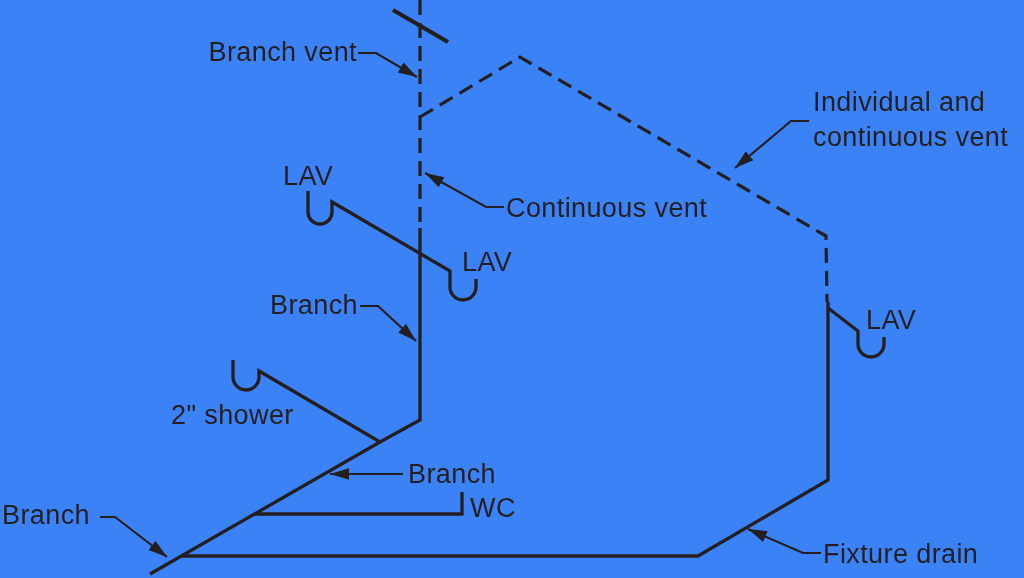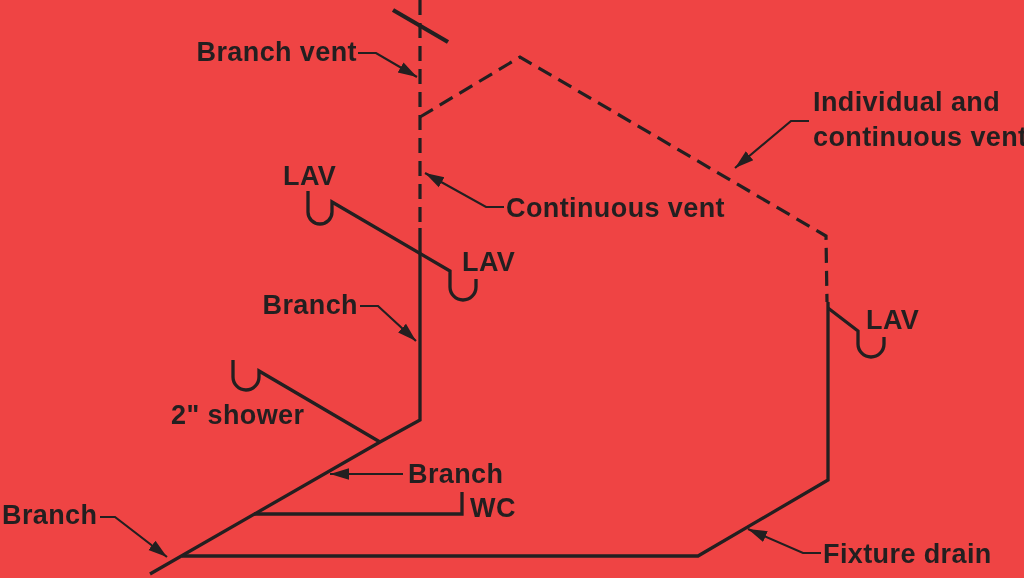--- a/index.html
+++ b/index.html
@@ -4,24 +4,23 @@
 <style>
   html, body {
     margin: 0;
     padding: 0;
     background: #ffffff;
   }
   .stage {
     position: relative;
     width: 1024px;
     height: 578px;
-    background: #ef4444;
+    background: #3b82f6;
     overflow: hidden;
     font-family: "Liberation Sans", sans-serif;
-    font-weight: bold;
   }
   svg text {
     font-family: "Liberation Sans", sans-serif;
     font-size: 27px;
     letter-spacing: 0.4px;
     fill: #231f20;
   }
   .pipe {
     fill: none;
     stroke: #231f20;

